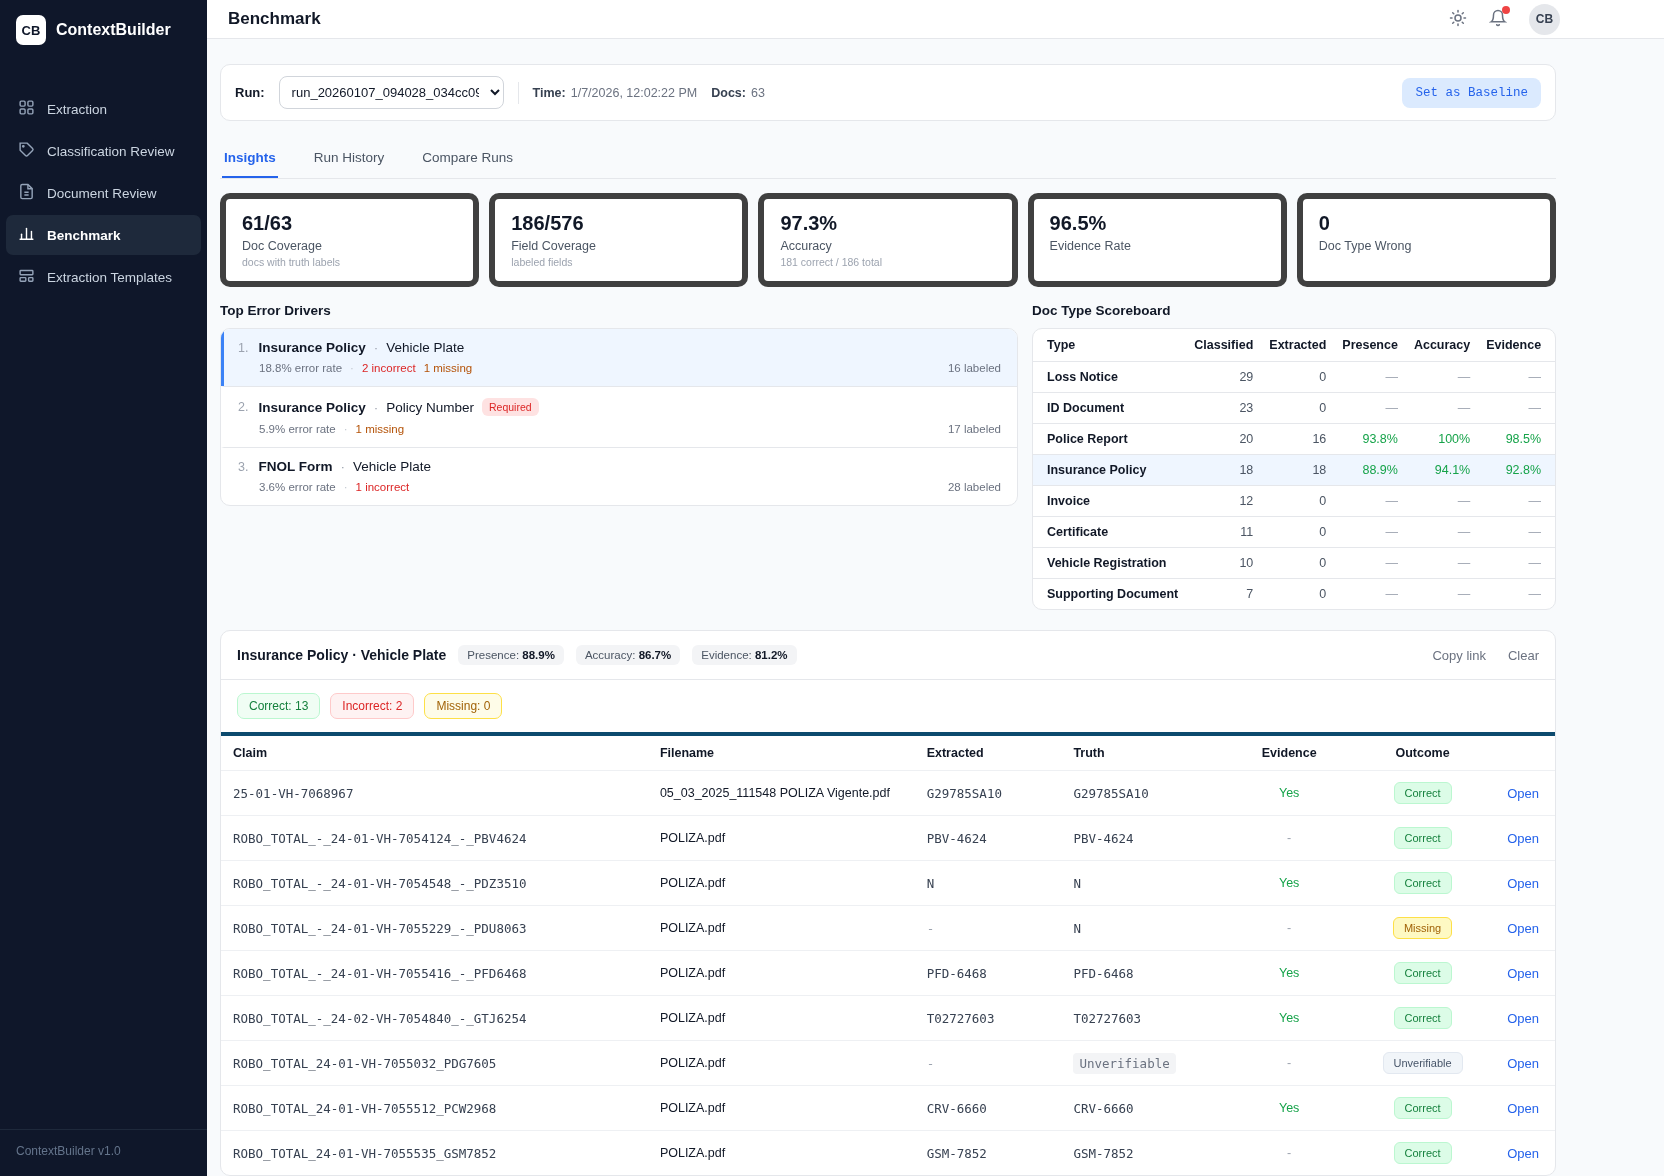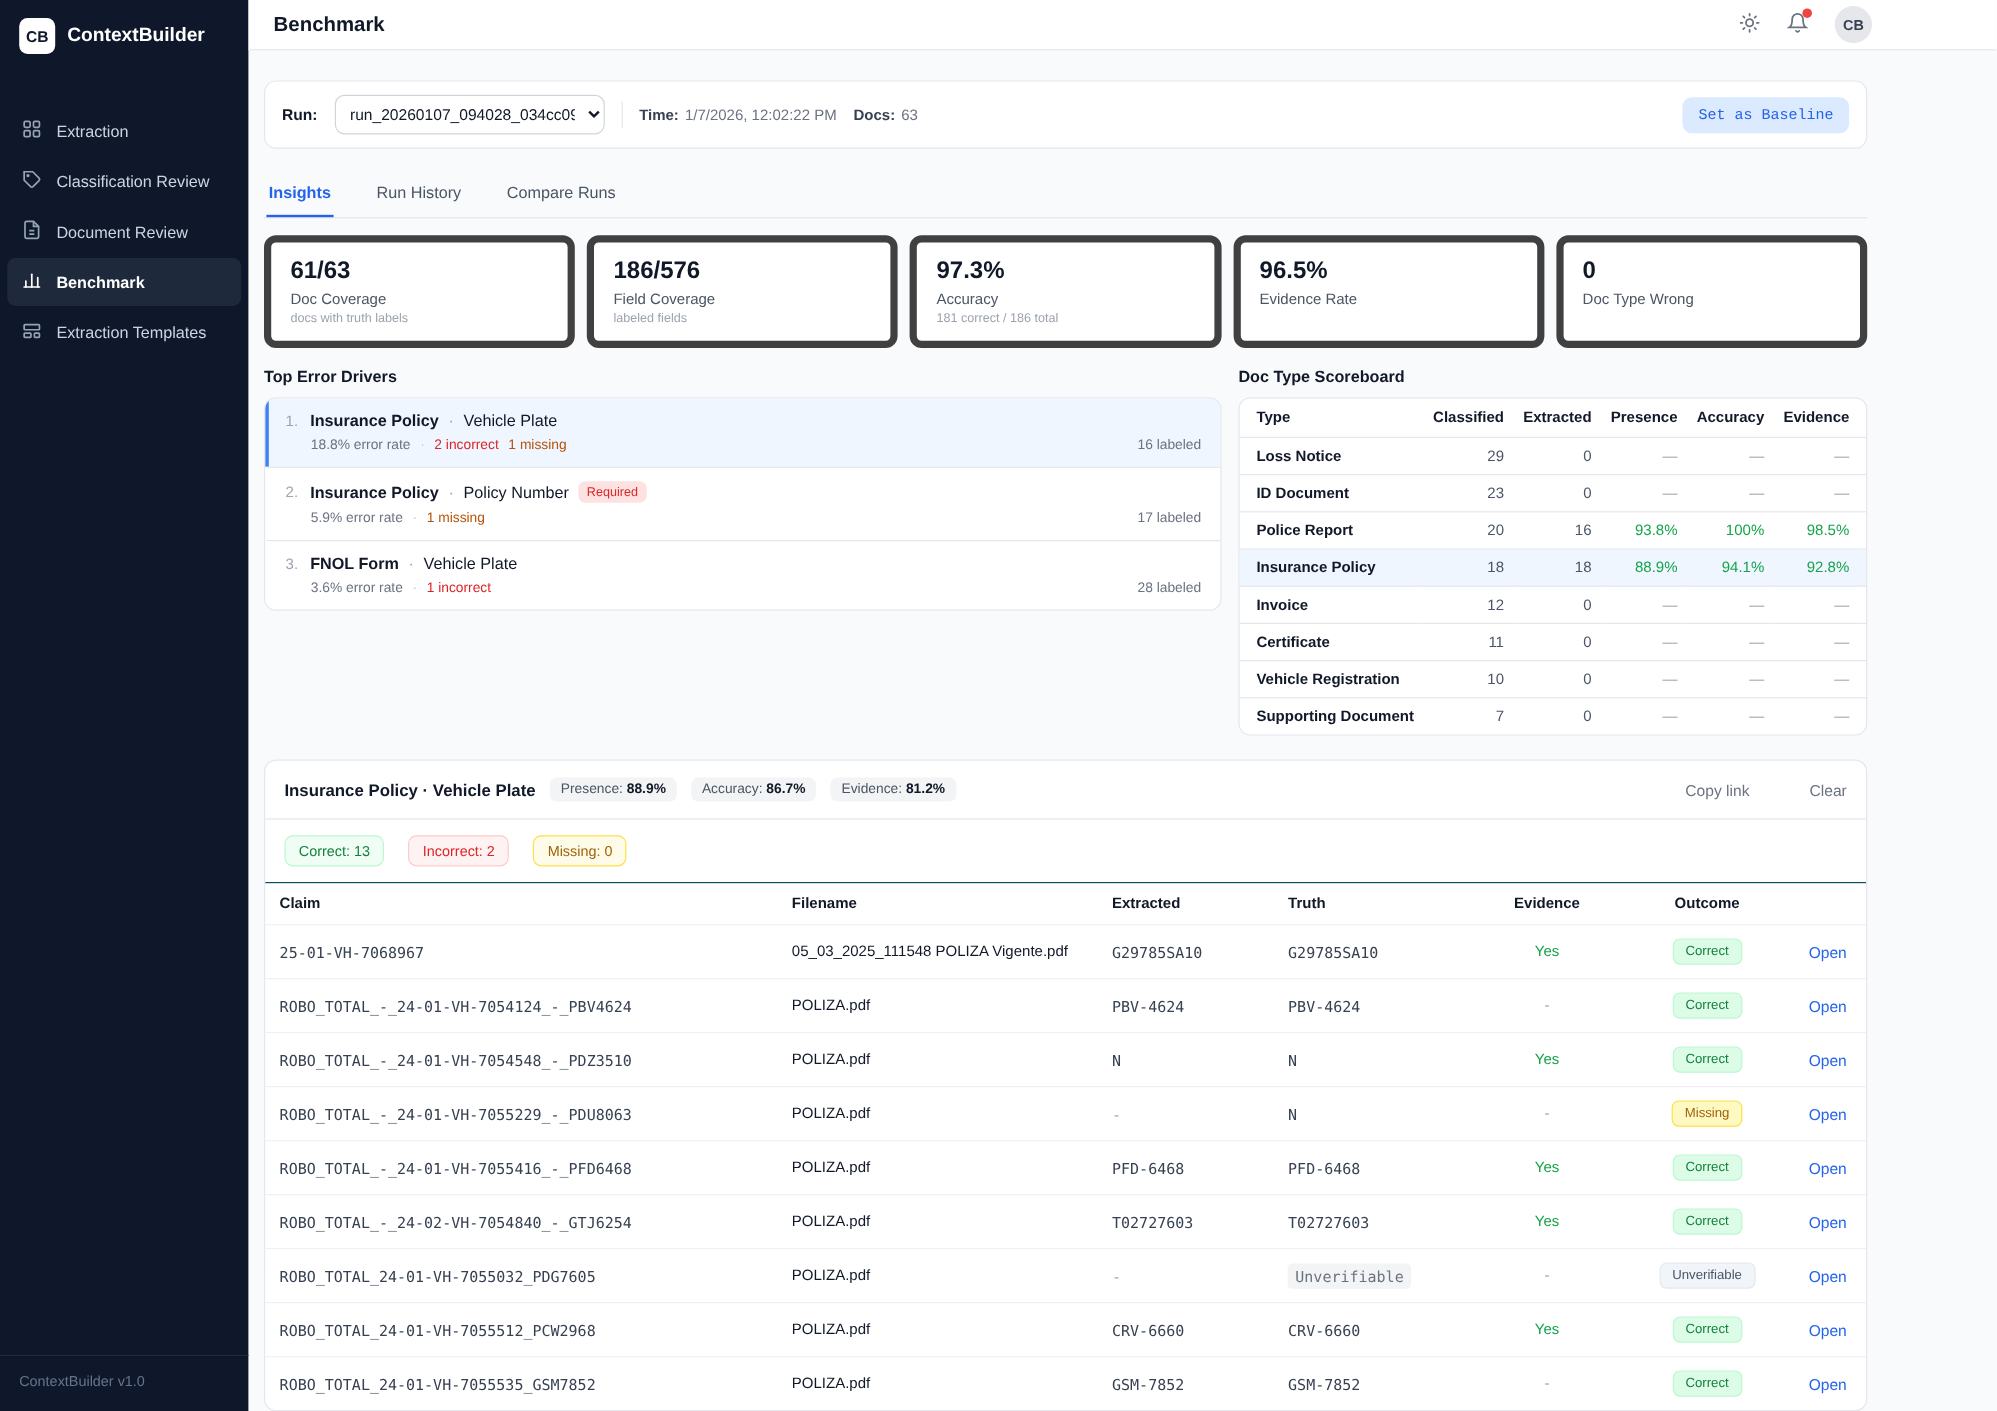--- a/index.html
+++ b/index.html
@@ -85,22 +85,22 @@
   .sb-table td.muted-val { color:#9ca3af; font-weight:normal; }
   .sb-table tr.selected td { background:#eff6ff; }
 
   
   .detail-card { background:#ffffff; border:1px solid #e5e7eb; border-radius:10px; margin-top:20px; overflow:hidden; }
   .detail-head { display:flex; align-items:center; gap:12px; padding:14px 16px; border-bottom:1px solid #e5e7eb; }
   .detail-title { font-size:14px; font-weight:bold; }
   .metric-badge { background:#f3f4f6; border-radius:6px; padding:4px 9px; font-size:11.5px; color:#4b5563; }
   .metric-badge b { color:#111827; }
   .detail-links { margin-left:auto; display:flex; gap:22px; }
-  .detail-link { font-size:13px; color:#6b7280; cursor:pointer; background:none; border:none; font-family:"Liberation Sans",sans-serif;margin-left:28px; }
-  .chips-row { display:flex; gap:20px; padding:13px 16px; border-bottom:1px solid #0c4a6e; }
+  .detail-link { font-size:13px; color:#6b7280; cursor:pointer; background:none; border:none; font-family:"Liberation Sans",sans-serif; }
+  .chips-row { display:flex; gap:10px; padding:13px 16px; border-bottom:4px solid #0c4a6e; }
   .chip { font-size:12px; padding:5px 11px; border-radius:7px; border:1px solid; cursor:pointer; background:#fff; font-family:"Liberation Sans",sans-serif; }
   .chip.v-correct { background:#f0fdf4; border-color:#bbf7d0; color:#15803d; }
   .chip.v-incorrect { background:#fef2f2; border-color:#fecaca; color:#dc2626; }
   .chip.v-missing { background:#fefce8; border-color:#fde047; color:#a16207; }
 
   .dt-table th { font-size:12.5px; font-weight:bold; color:#111827; text-align:left; padding:10px 10px 10px 12px; }
   .dt-table th.c { text-align:center; }
   .dt-table td { font-size:12.5px; padding:11px 10px 11px 12px; border-top:1px solid #eef0f3; vertical-align:middle; }
   .mono { font-family:"DejaVu Sans Mono", monospace; font-size:10.5px; color:#374151; }
   .dt-file { font-size:13px; color:#111827; }

